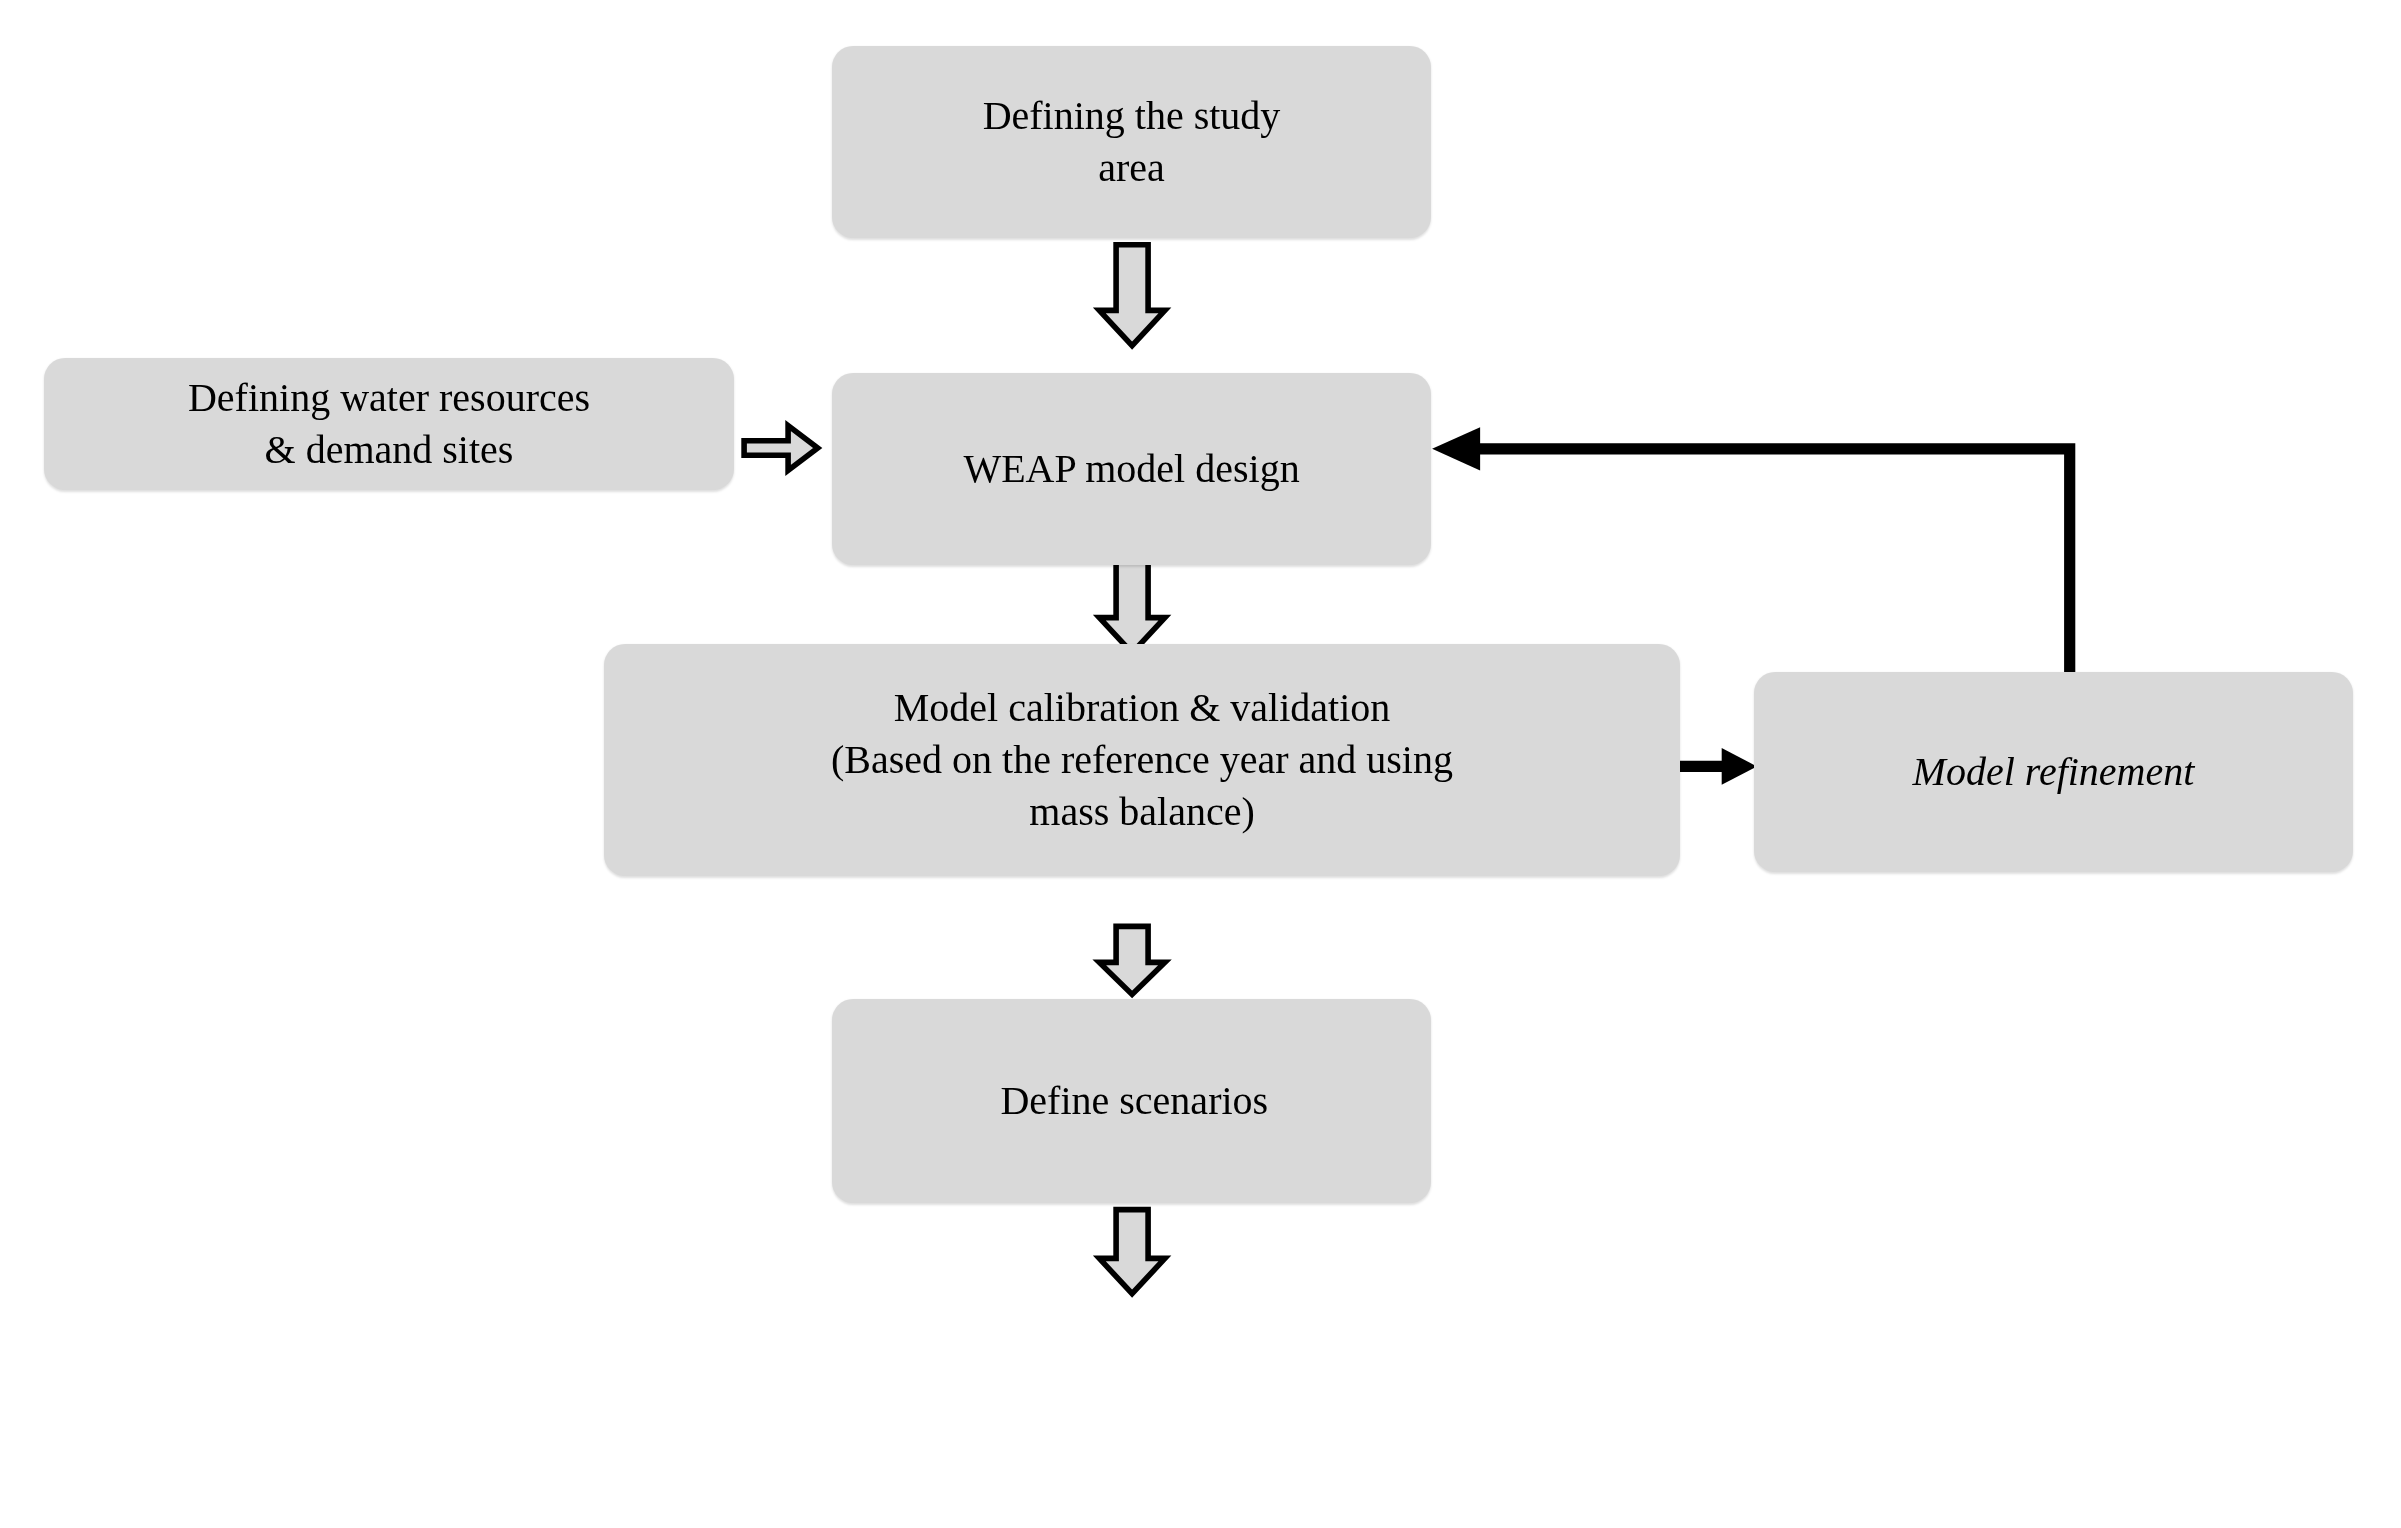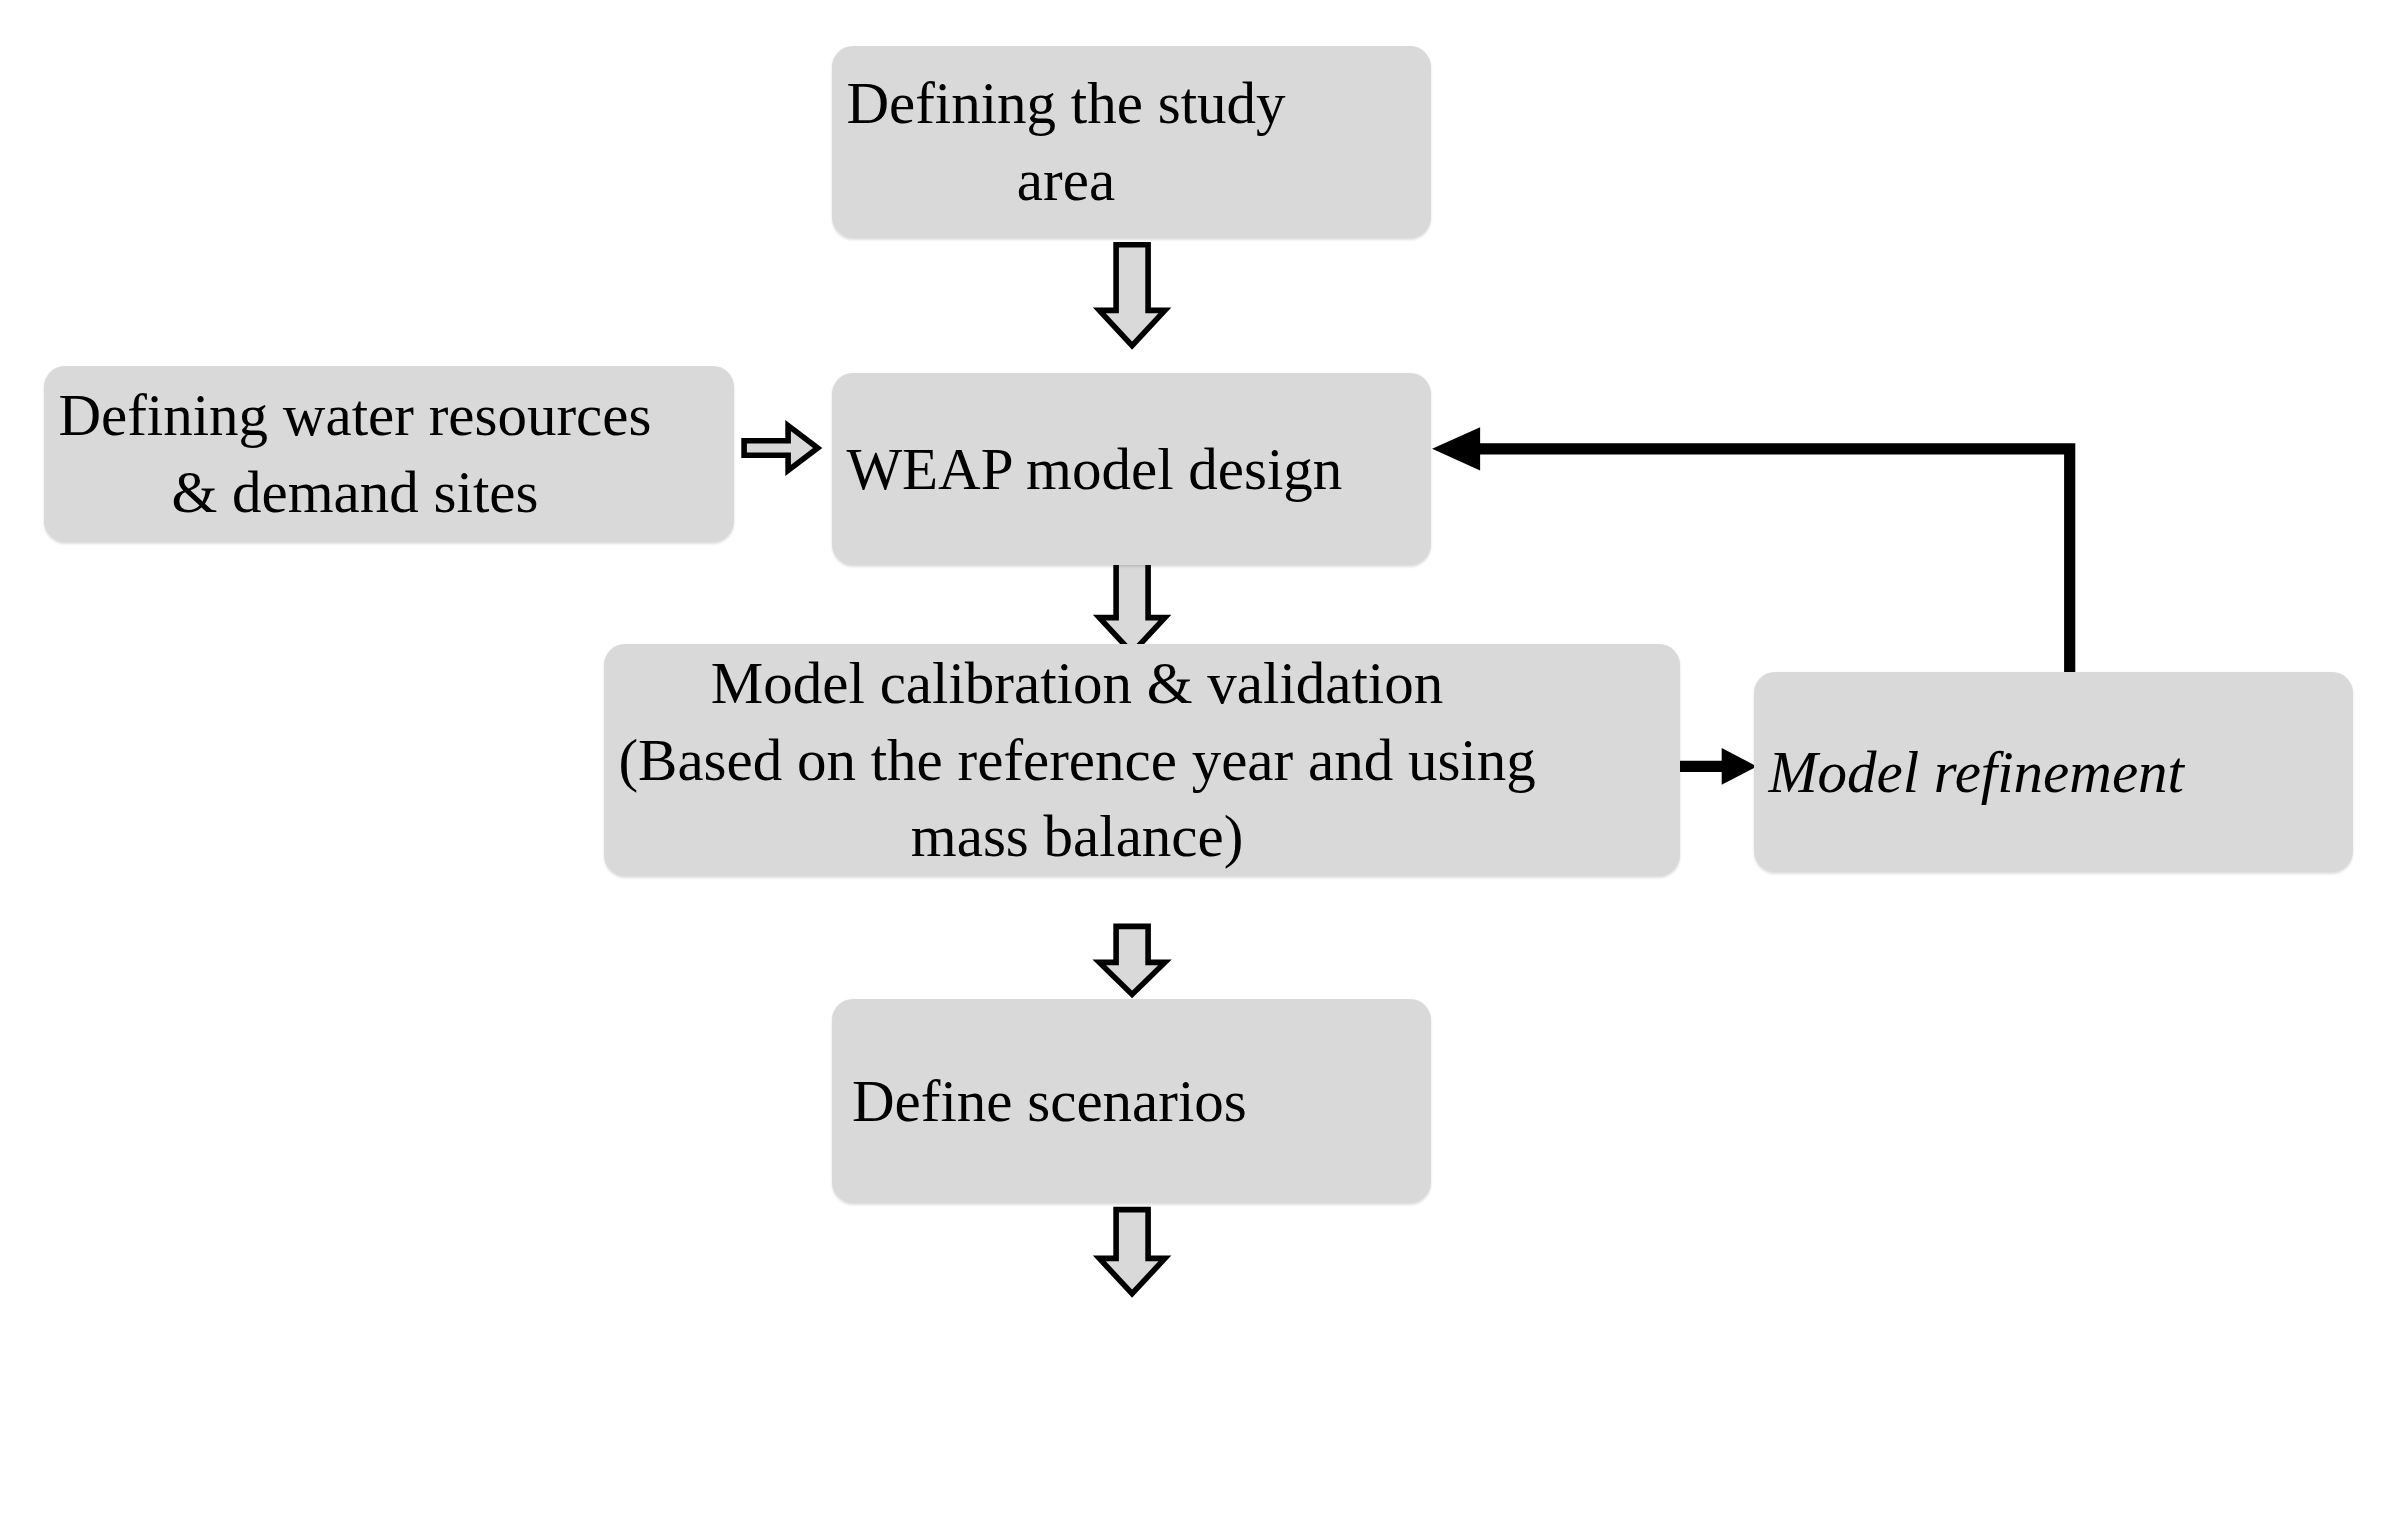--- a/index.html
+++ b/index.html
@@ -16,42 +16,42 @@
     overflow: hidden;
     font-family: "Liberation Serif", "DejaVu Serif", serif;
   }
   .node {
     position: absolute;
     box-sizing: border-box;
     background: #d9d9d9;
     border-radius: 21px;
     display: flex;
     align-items: center;
-    justify-content: flex-start;
+    justify-content: center;
     text-align: center;
     color: #000000;
-    font-size: 59px;
+    font-size: 40px;
     line-height: 1.30;
     padding: 4.8px 14.4px;
     box-shadow: 0 1.6px 2.4px rgba(0,0,0,0.13);
   }
   .node .label {
     display: block;
     white-space: pre-line;
   }
   .conn {
     position: absolute;
     top: 0;
     left: 0;
     width: 2401px;
     height: 1528px;
     pointer-events: none;
   }
   #node-study-area   { left: 832px; top: 46px;   width: 599px;  height: 192px; }
-  #node-water-res    { left: 44px;   top: 366px;  width: 690px;  height: 176px; }
+  #node-water-res    { left: 44px;   top: 358px;  width: 690px;  height: 132px; }
   #node-weap         { left: 832px; top: 352px;  width: 599px;  height: 192px; margin-top: 21px; }
   #node-calibration  { left: 604px;  top: 644px;  width: 1076px; height: 232px; }
   #node-refinement   { left: 1754px; top: 672px;  width: 599px;  height: 200px; font-style: italic; }
   #node-scenarios    { left: 832px; top: 999px; width: 599px;  height: 204px; padding-left: 20px; }
   #node-analysis     { left: 832px; top: 1311px; width: 599px;  height: 204px; }
 </style>
 </head>
 <body>
 
 <div id="canvas">

